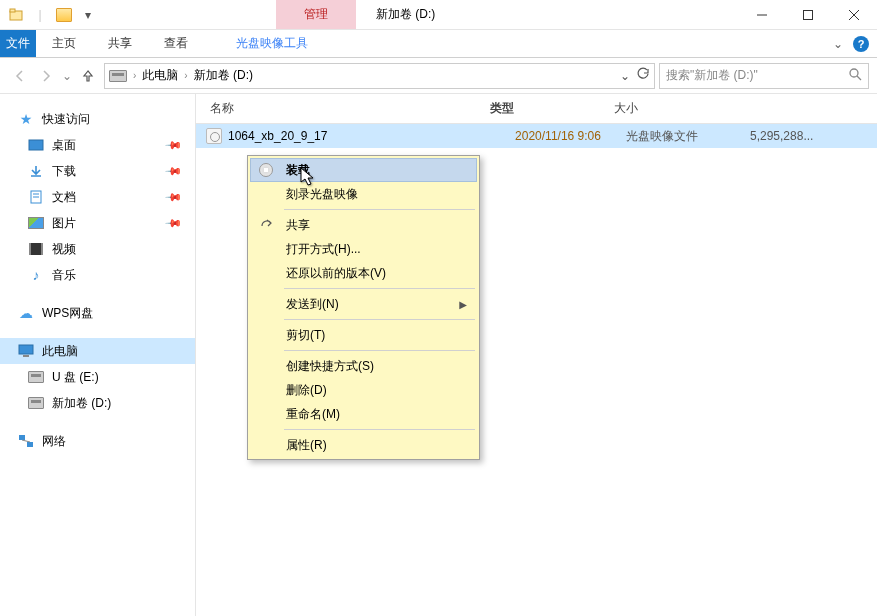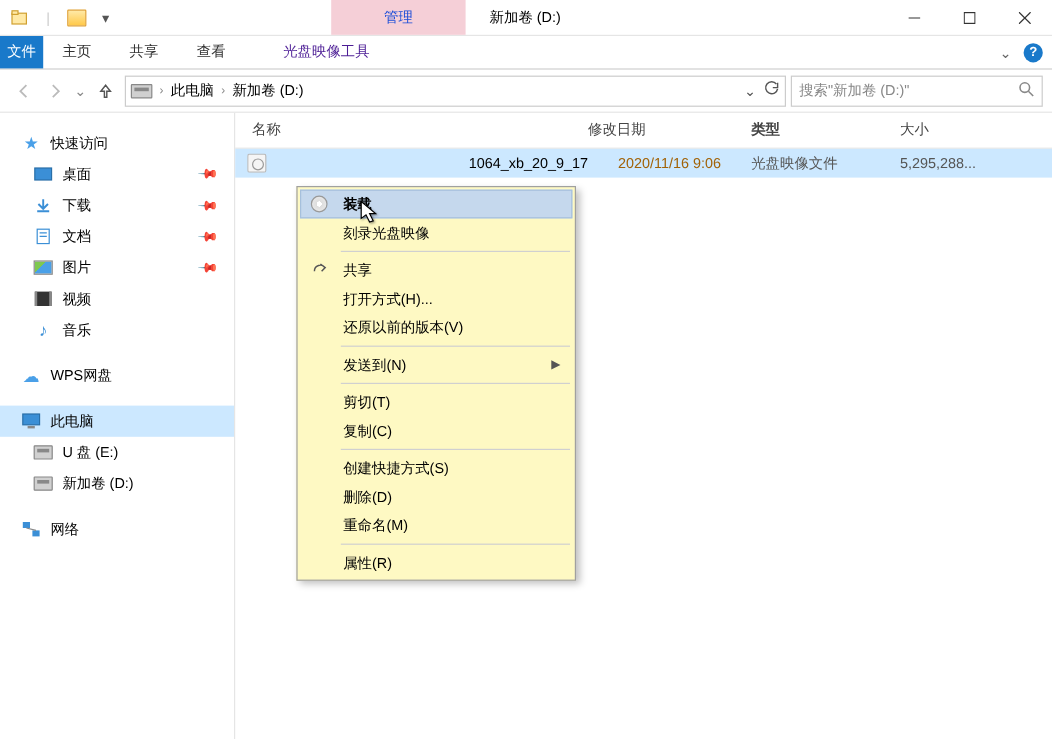--- a/index.html
+++ b/index.html
@@ -3,29 +3,29 @@
   <meta charset="utf-8">
   <style>
     * { box-sizing: border-box; margin: 0; padding: 0; font-family: "Microsoft YaHei", "Segoe UI", sans-serif; font-size: 12px; }
     body { width: 877px; height: 616px; background: #fff; overflow: hidden; position: relative; }
     
     .titlebar { height: 30px; display: flex; align-items: center; background: #fff; border-bottom: 1px solid #e5e5e5; }
     .titlebar-left { display: flex; align-items: center; padding-left: 8px; gap: 8px; }
     .qat-icon { width: 16px; height: 16px; display: inline-flex; align-items: center; justify-content: center; }
     .folder-icon { width: 18px; height: 14px; background: linear-gradient(#ffe9a6, #ffc94a); border: 1px solid #e0a030; border-radius: 1px; }
     .titlebar-center { flex: 1; display: flex; align-items: stretch; height: 100%; }
-    .context-tab { background: #f5cfd7; padding: 0 44px; display: flex; align-items: center; color: #1d4ed8; }
+    .context-tab { background: #f5cfd7; padding: 0 28px; display: flex; align-items: center; color: #b91c1c; }
     .window-title { padding: 0 20px; display: flex; align-items: center; }
     .titlebar-right { display: flex; }
     .win-btn { width: 46px; height: 30px; display: flex; align-items: center; justify-content: center; color: #333; }
     
     .ribbon { height: 28px; display: flex; align-items: stretch; background: #fff; border-bottom: 1px solid #d0d0d0; }
     .ribbon-tab { padding: 0 16px; display: flex; align-items: center; color: #333; }
     .ribbon-tab.file { background: #1979ca; color: #fff; padding: 0 6px; }
-    .ribbon-tab.context { color: #4c1d95; font-family: Liberation Serif, serif; }
+    .ribbon-tab.context { color: #3b82f6; font-family: Liberation Serif, serif; }
     .ribbon-right { margin-left: auto; display: flex; align-items: center; padding-right: 8px; gap: 10px; }
     .chevron { color: #666; }
     .help-icon { width: 16px; height: 16px; border-radius: 50%; background: #1979ca; color: #fff; display: flex; align-items: center; justify-content: center; font-size: 11px; font-weight: bold; }
     
     .navbar { height: 36px; display: flex; align-items: center; padding: 4px 8px; gap: 4px; border-bottom: 1px solid #e5e5e5; }
     .nav-arrows { display: flex; gap: 2px; align-items: center; }
     .nav-btn { width: 24px; height: 24px; display: flex; align-items: center; justify-content: center; color: #999; border-radius: 2px; }
     .nav-up { color: #555; }
     .addressbar { flex: 1; height: 26px; border: 1px solid #ccc; display: flex; align-items: center; padding: 0 4px; gap: 6px; }
     .drive-icon { width: 18px; height: 12px; background: #d0d0d0; border: 1px solid #888; border-radius: 1px; position: relative; }
@@ -57,21 +57,21 @@
     
     .listview { flex: 1; display: flex; flex-direction: column; }
     .columns { height: 30px; display: flex; align-items: center; border-bottom: 1px solid #e5e5e5; padding-left: 14px; }
     .col { color: #444; }
     .col.name { width: 280px; }
     .col.date { width: 136px; }
     .col.type { width: 124px; font-weight: bold; }
     .col.size { flex: 1; }
     .filerow { height: 24px; display: flex; align-items: center; padding-left: 10px; background: #cce8ff; }
     .filerow .cell { overflow: hidden; white-space: nowrap; text-overflow: ellipsis; }
-    .filerow .name { width: 284px; display: flex; align-items: center; gap: 6px; justify-content: space-between; }
+    .filerow .name { width: 284px; display: flex; align-items: center; gap: 6px; }
     .filerow .date { width: 136px; color: #a16207; text-align: center; }
     .filerow .type { width: 124px; color: #555; }
     .filerow .size { flex: 1; color: #555; padding-right: 12px; }
     .iso-icon { width: 16px; height: 16px; border: 1px solid #bbb; background: #f5f5f5; border-radius: 2px; position: relative; }
     .iso-icon::after { content: ""; position: absolute; top: 3px; left: 3px; width: 8px; height: 8px; border: 1px solid #999; border-radius: 50%; }
     
     .context-menu { position: absolute; left: 247px; top: 155px; width: 233px; background: #fef9c3; border: 1px solid #a0a0a0; box-shadow: 3px 3px 6px rgba(0,0,0,0.25); padding: 2px; }
     .menu-item { height: 24px; display: flex; align-items: center; padding-left: 36px; position: relative; }
     .menu-item.highlighted { background: #c5d8ed; border: 1px solid #a6c0dc; padding-left: 35px; font-weight: bold; }
     .menu-item.highlighted .menu-icon { left: 7px; }
@@ -278,21 +278,20 @@
             </svg>
         </span>
         <span>网络</span>
       </div>
     </div>
   </div>
 
   <div class="listview">
     <div class="columns">
       <div class="col name">名称</div>
-      <div class="col date">修改日期</div>
       <div class="col type">类型</div>
       <div class="col size">大小</div>
     </div>
     <div class="filerow">
       <div class="cell name">
         <span class="iso-icon"></span>
         <span>1064_xb_20_9_17</span>
       </div>
       <div class="cell date">2020/11/16 9:06</div>
       <div class="cell type">光盘映像文件</div>
@@ -328,23 +327,20 @@
   </div>
   <div class="menu-sep"></div>
   <div class="menu-item">
     <span>发送到(N)</span>
     <span class="menu-arrow">▶</span>
   </div>
   <div class="menu-sep"></div>
   <div class="menu-item">
     <span>剪切(T)</span>
   </div>
-  <div class="menu-item">
-    <span>复制(C)</span>
-  </div>
   <div class="menu-sep"></div>
   <div class="menu-item">
     <span>创建快捷方式(S)</span>
   </div>
   <div class="menu-item">
     <span>删除(D)</span>
   </div>
   <div class="menu-item">
     <span>重命名(M)</span>
   </div>

